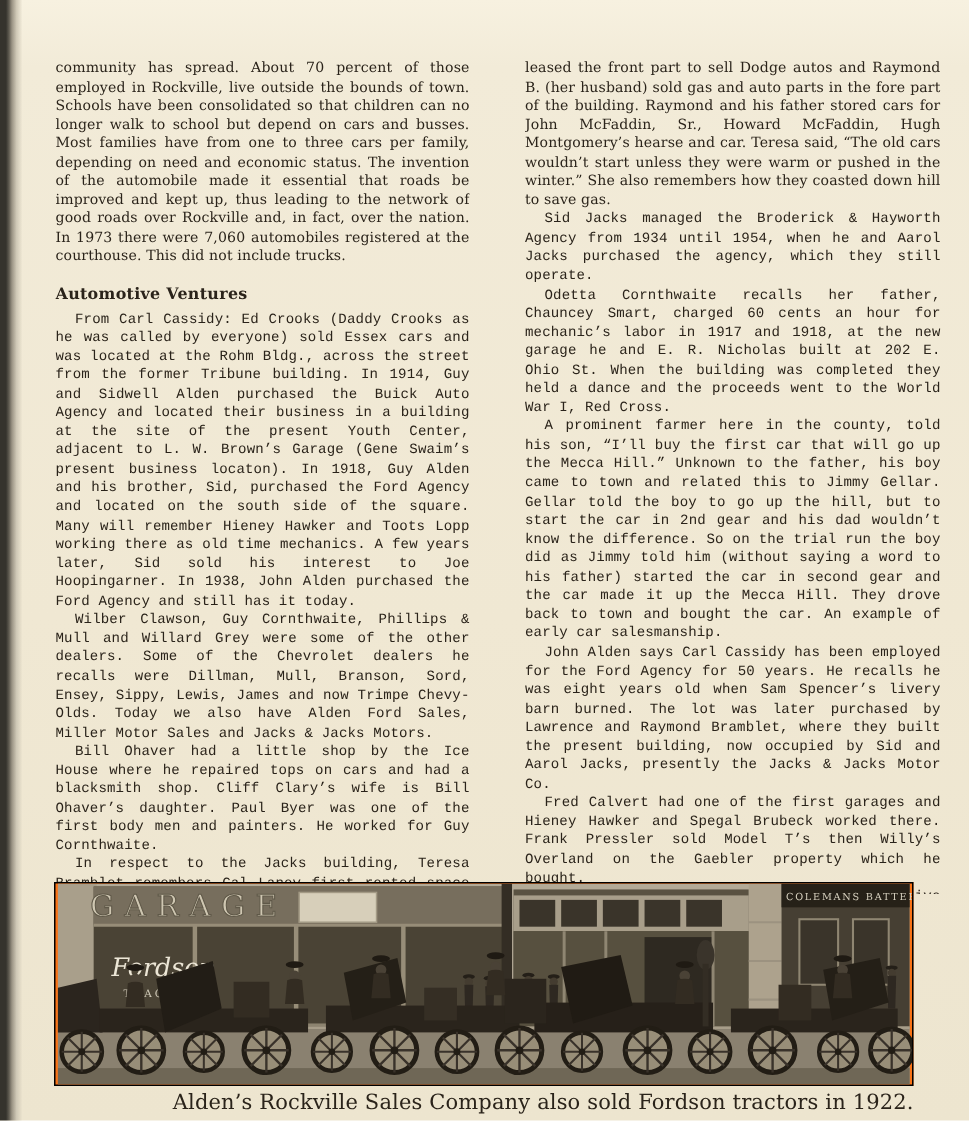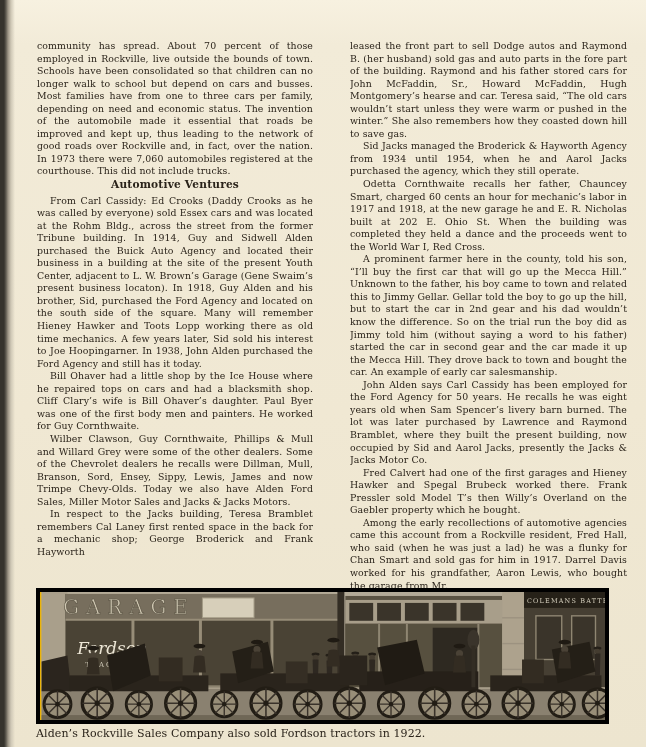--- a/index.html
+++ b/index.html
@@ -14,48 +14,48 @@
     background:linear-gradient(90deg,#35332d 0px,#35332d 4px,#605c52 6px,#9b9485 8px,#cfc8b6 11px,rgba(240,232,213,0) 15px);
   }
   .col{
     position:absolute;top:40px;height:556px;overflow:hidden;
     font-size:9.4px;line-height:12.55px;text-align:justify;
     letter-spacing:0.1px;
   }
   .col-left{left:37px;width:276px;}
   .col-right{left:350px;width:277px;}
   .para{margin:0;}
-  .para.indent{text-indent:13px;}
+  .para.indent{text-indent:13px;font-family:Liberation Mono, monospace;}
   .section-heading{
-    margin:0 0 4px;text-align:center;
+    margin:12px 0 4px;
     font-size:10.6px;font-weight:bold;letter-spacing:0.2px;
   }
   .photo-figure{position:absolute;left:36px;top:588px;width:573px;margin:0;}
   .photo{
     width:573px;height:136px;box-sizing:border-box;
-    border:4px solid #000000;background:#eab308;overflow:hidden;
+    border:1px solid #000000;background:#f97316;overflow:hidden;
   }
   .photo svg{display:block;}
   .caption{
-    margin-top:3px;text-align:left;
-    font-size:11px;color:#2a231a;letter-spacing:0.1px;
+    margin-top:3px;text-align:right;
+    font-size:14px;color:#2a231a;letter-spacing:0.1px;
   }
   svg text{font-family:"DejaVu Serif","Liberation Serif",serif;}
 </style>
 </head>
 <body>
 
 <div class="binding-edge"></div>
 
 <div class="col col-left">
   <p class="para">community has spread. About 70 percent of those employed in Rockville, live outside the bounds of town. Schools have been consolidated so that children can no longer walk to school but depend on cars and busses. Most families have from one to three cars per family, depending on need and economic status. The invention of the automobile made it essential that roads be improved and kept up, thus leading to the network of good roads over Rockville and, in fact, over the nation. In 1973 there were 7,060 automobiles registered at the courthouse. This did not include trucks.</p>
   <h3 class="section-heading">Automotive Ventures</h3>
   <p class="para indent">From Carl Cassidy: Ed Crooks (Daddy Crooks as he was called by everyone) sold Essex cars and was located at the Rohm Bldg., across the street from the former Tribune building. In 1914, Guy and Sidwell Alden purchased the Buick Auto Agency and located their business in a building at the site of the present Youth Center, adjacent to L. W. Brown’s Garage (Gene Swaim’s present business locaton). In 1918, Guy Alden and his brother, Sid, purchased the Ford Agency and located on the south side of the square. Many will remember Hieney Hawker and Toots Lopp working there as old time mechanics. A few years later, Sid sold his interest to Joe Hoopingarner. In 1938, John Alden purchased the Ford Agency and still has it today.</p>
+  <p class="para indent">Wilber Clawson, Guy Cornthwaite, Phillips &amp; Mull and Willard Grey were some of the other dealers. Some of the Chevrolet dealers he recalls were Dillman, Mull, Branson, Sord, Ensey, Sippy, Lewis, James and now Trimpe Chevy-Olds. Today we also have Alden Ford Sales, Miller Motor Sales and Jacks &amp; Jacks Motors.</p>
   <p class="para indent">Bill Ohaver had a little shop by the Ice House where he repaired tops on cars and had a blacksmith shop. Cliff Clary’s wife is Bill Ohaver’s daughter. Paul Byer was one of the first body men and painters. He worked for Guy Cornthwaite.</p>
-  <p class="para indent">Wilber Clawson, Guy Cornthwaite, Phillips &amp; Mull and Willard Grey were some of the other dealers. Some of the Chevrolet dealers he recalls were Dillman, Mull, Branson, Sord, Ensey, Sippy, Lewis, James and now Trimpe Chevy-Olds. Today we also have Alden Ford Sales, Miller Motor Sales and Jacks &amp; Jacks Motors.</p>
   <p class="para indent">In respect to the Jacks building, Teresa Bramblet remembers Cal Laney first rented space in the back for a mechanic shop; George Broderick and Frank Hayworth</p>
 </div>
 
 <div class="col col-right">
   <p class="para">leased the front part to sell Dodge autos and Raymond B. (her husband) sold gas and auto parts in the fore part of the building. Raymond and his father stored cars for John McFaddin, Sr., Howard McFaddin, Hugh Montgomery’s hearse and car. Teresa said, “The old cars wouldn’t start unless they were warm or pushed in the winter.” She also remembers how they coasted down hill to save gas.</p>
   <p class="para indent">Sid Jacks managed the Broderick &amp; Hayworth Agency from 1934 until 1954, when he and Aarol Jacks purchased the agency, which they still operate.</p>
   <p class="para indent">Odetta Cornthwaite recalls her father, Chauncey Smart, charged 60 cents an hour for mechanic’s labor in 1917 and 1918, at the new garage he and E. R. Nicholas built at 202 E. Ohio St. When the building was completed they held a dance and the proceeds went to the World War I, Red Cross.</p>
   <p class="para indent">A prominent farmer here in the county, told his son, “I’ll buy the first car that will go up the Mecca Hill.” Unknown to the father, his boy came to town and related this to Jimmy Gellar. Gellar told the boy to go up the hill, but to start the car in 2nd gear and his dad wouldn’t know the difference. So on the trial run the boy did as Jimmy told him (without saying a word to his father) started the car in second gear and the car made it up the Mecca Hill. They drove back to town and bought the car. An example of early car salesmanship.</p>
   <p class="para indent">John Alden says Carl Cassidy has been employed for the Ford Agency for 50 years. He recalls he was eight years old when Sam Spencer’s livery barn burned. The lot was later purchased by Lawrence and Raymond Bramblet, where they built the present building, now occupied by Sid and Aarol Jacks, presently the Jacks &amp; Jacks Motor Co.</p>
   <p class="para indent">Fred Calvert had one of the first garages and Hieney Hawker and Spegal Brubeck worked there. Frank Pressler sold Model T’s then Willy’s Overland on the Gaebler property which he bought.</p>

